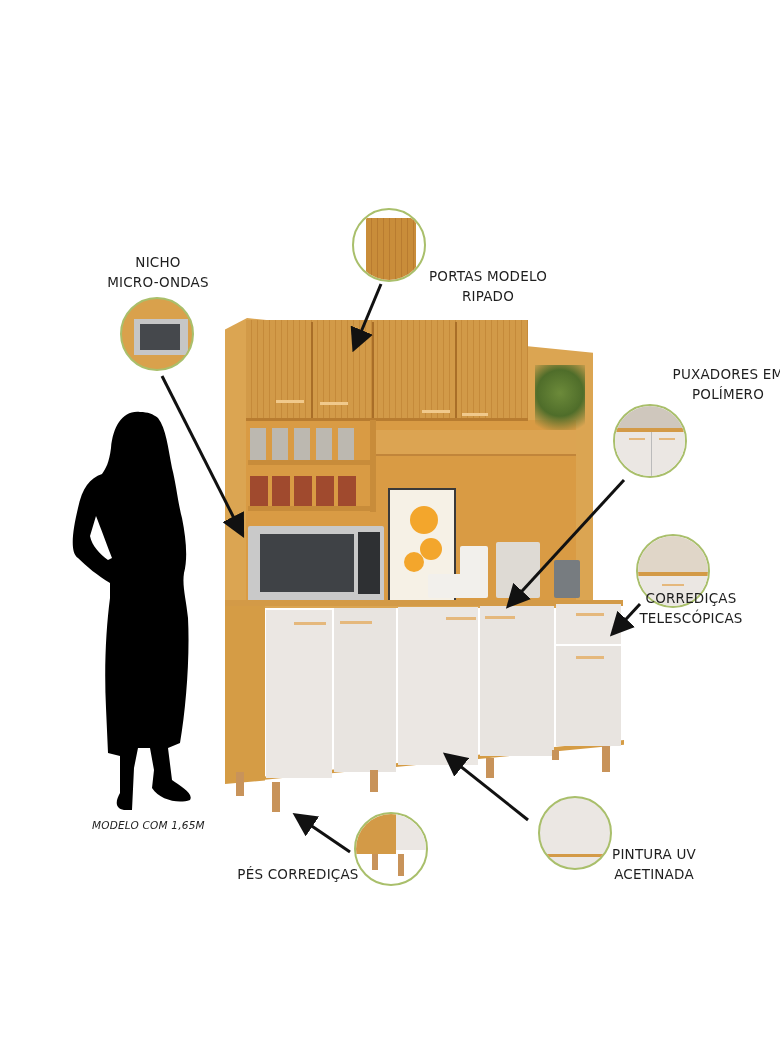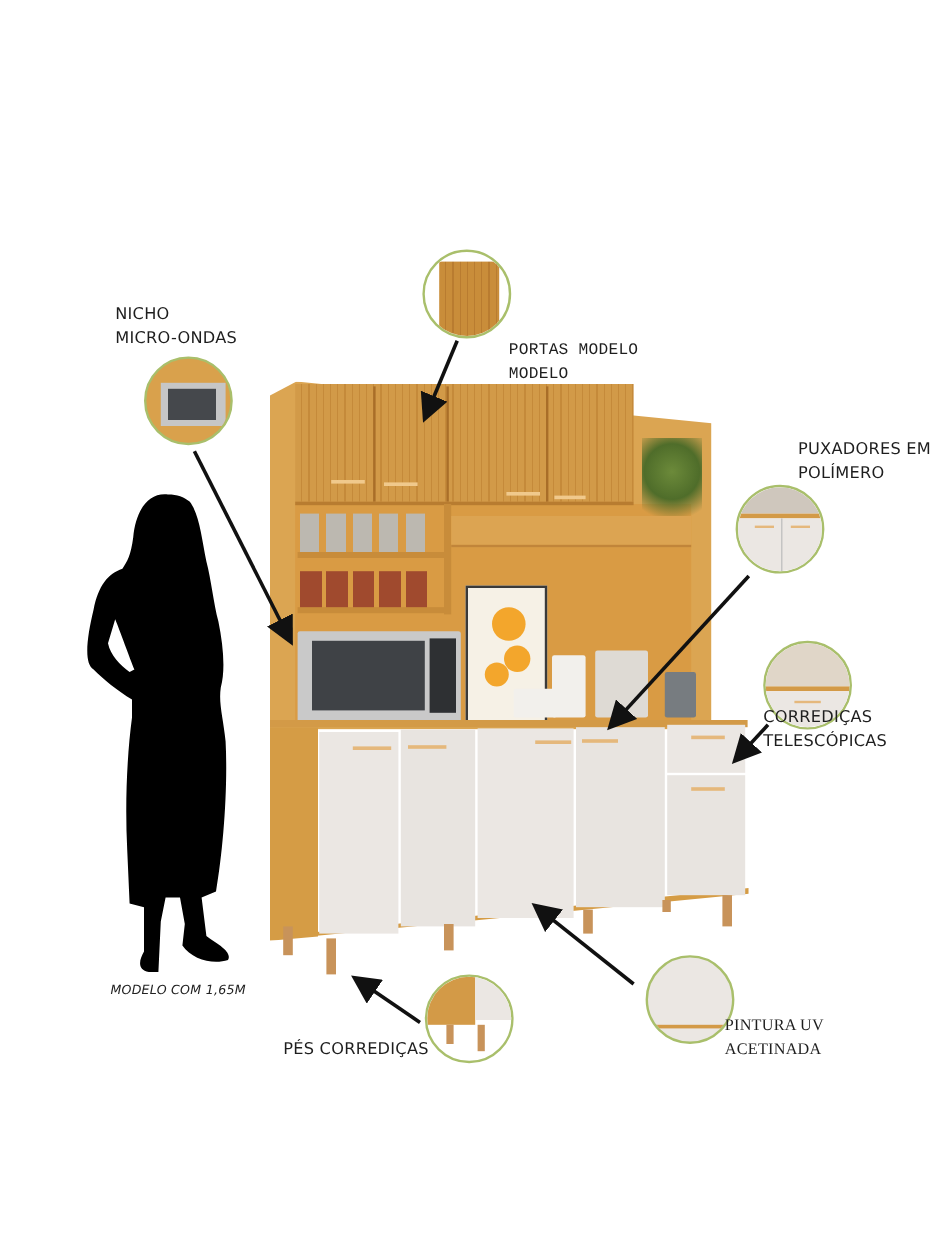--- a/index.html
+++ b/index.html
@@ -1,17 +1,17 @@
 <!DOCTYPE html>
 <html><head>
 <meta charset="utf-8">
 <style>
   html, body { margin:0; padding:0; background:#ffffff; }
   body { width:780px; height:1040px; position:relative; overflow:hidden; font-family:"DejaVu Sans", sans-serif; color:#222; }
-  .label { position:absolute; font-size:13.5px; line-height:20px; letter-spacing:0.2px; color:#1e1e1e; }
+  .label { position:absolute; text-align:center; font-size:13.5px; line-height:20px; letter-spacing:0.2px; color:#1e1e1e; }
   .label span { display:block; }
   .caption { position:absolute; font-size:10.5px; color:#222; letter-spacing:0.2px; }
   .circle { position:absolute; border-radius:50%; border:2px solid #a9bf6b; overflow:hidden; background:#fff; box-sizing:border-box; }
   svg.arrows { position:absolute; left:0; top:0; }
   .cab { position:absolute; }
 </style>
 </head>
 <body>
 
 <svg style="position:absolute;left:68px;top:408px;" width="130" height="410" viewBox="0 0 130 410">
@@ -116,33 +116,33 @@
   <div style="position:absolute;left:0;top:0;width:40px;height:40px;background:#d39a47;"></div>
   <div style="position:absolute;left:40px;top:0;width:34px;height:36px;background:#ebe7e3;"></div>
   <div style="position:absolute;left:16px;top:40px;width:6px;height:16px;background:#c8935a;"></div>
   <div style="position:absolute;left:42px;top:40px;width:6px;height:22px;background:#c8935a;"></div>
 </div>
 
 <div class="label" style="left:96px;top:252px;width:124px;">
   <span>NICHO</span>
   <span>MICRO-ONDAS</span>
 </div>
-<div class="label" style="left:424px;top:283px;width:128px;font-family:Liberation Mono, monospace;">
+<div class="label" style="left:424px;top:266px;width:128px;">
   <span>PORTAS MODELO</span>
-  <span>MODELO</span>
+  <span>RIPADO</span>
 </div>
 <div class="label" style="left:634px;top:364px;width:126px;margin-left:31px;">
   <span>PUXADORES EM</span>
   <span>POLÍMERO</span>
 </div>
 <div class="label" style="left:636px;top:588px;width:110px;">
   <span>CORREDIÇAS</span>
   <span>TELESCÓPICAS</span>
 </div>
-<div class="label" style="left:604px;top:844px;width:100px;font-family:Liberation Serif, serif;">
+<div class="label" style="left:604px;top:844px;width:100px;">
   <span>PINTURA UV</span>
   <span>ACETINADA</span>
 </div>
 <div class="label" style="left:236px;top:864px;width:124px;">
   <span>PÉS CORREDIÇAS</span>
 </div>
 
 <svg class="arrows" width="780" height="1040" viewBox="0 0 780 1040">
   <defs>
     <marker id="ah" markerWidth="8" markerHeight="8" refX="5" refY="4" orient="auto">

